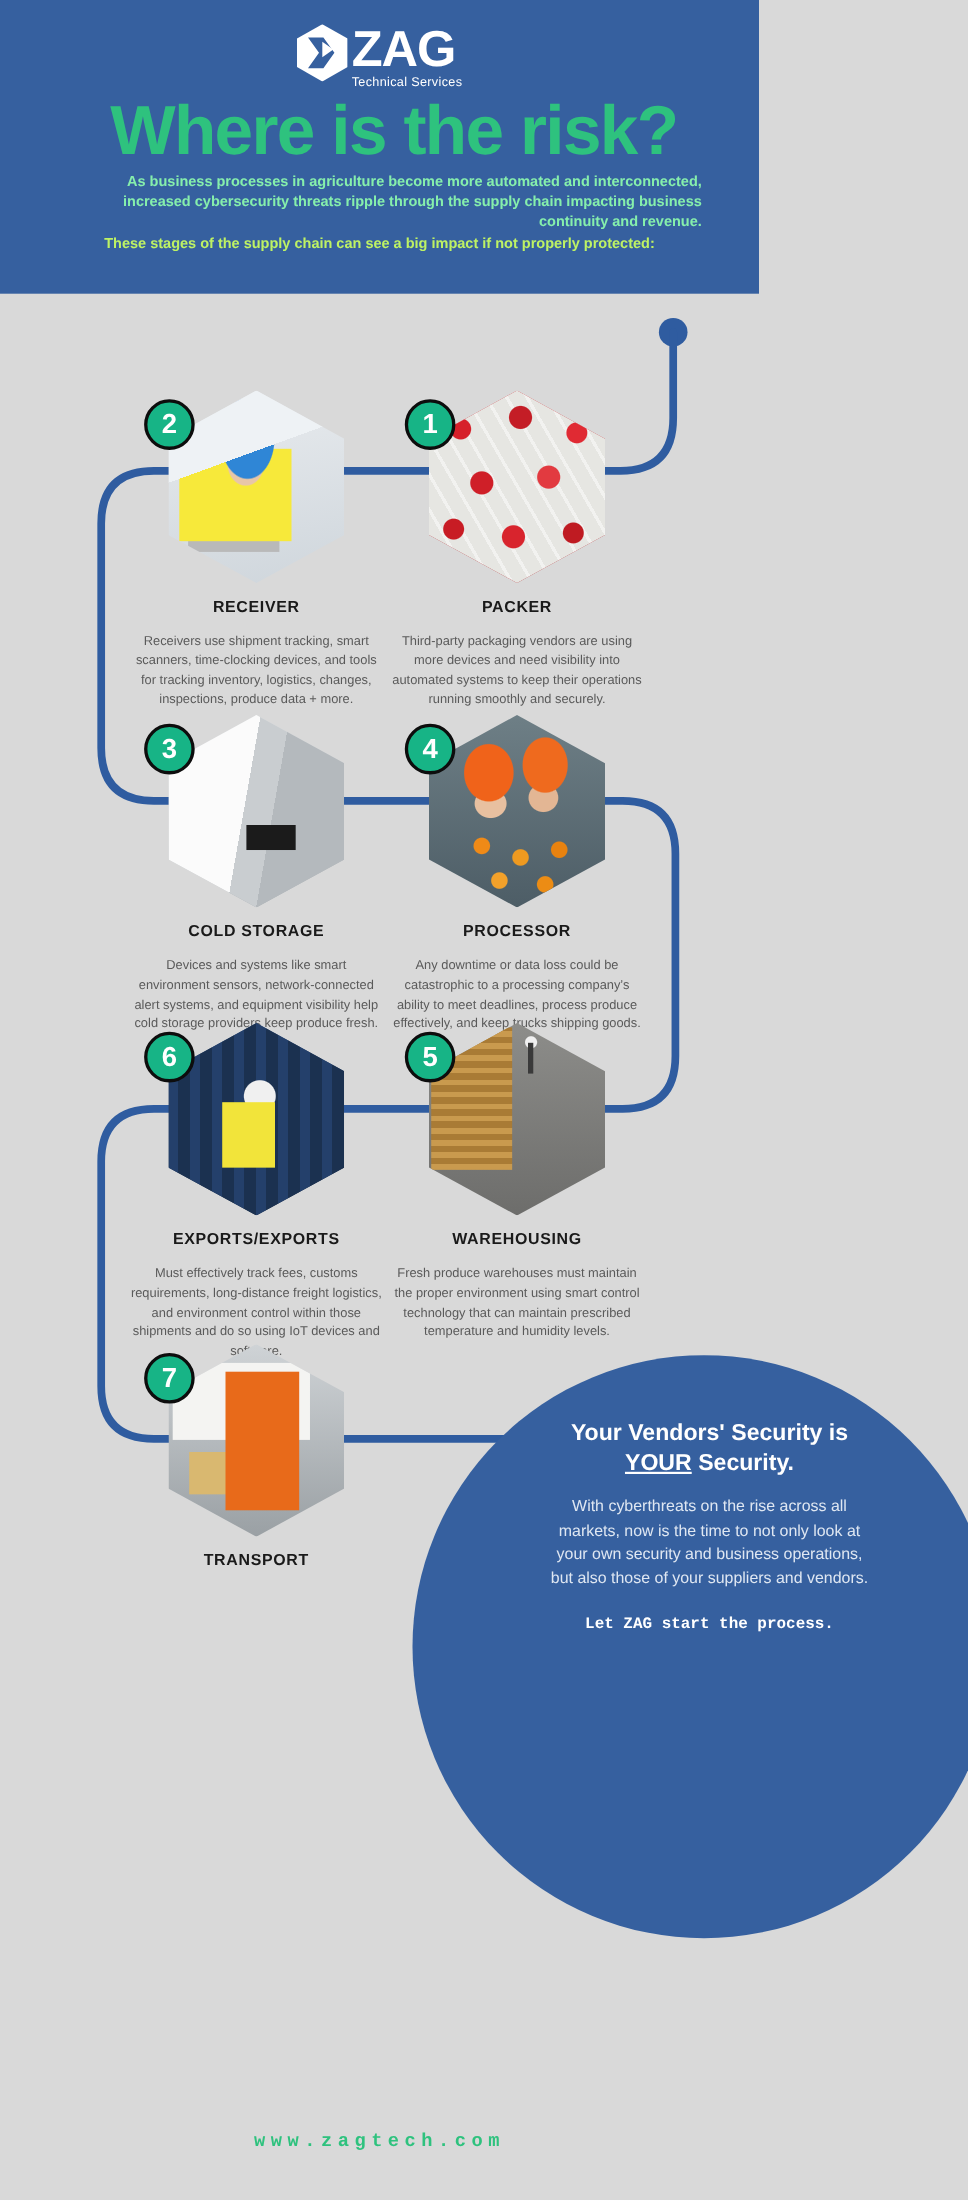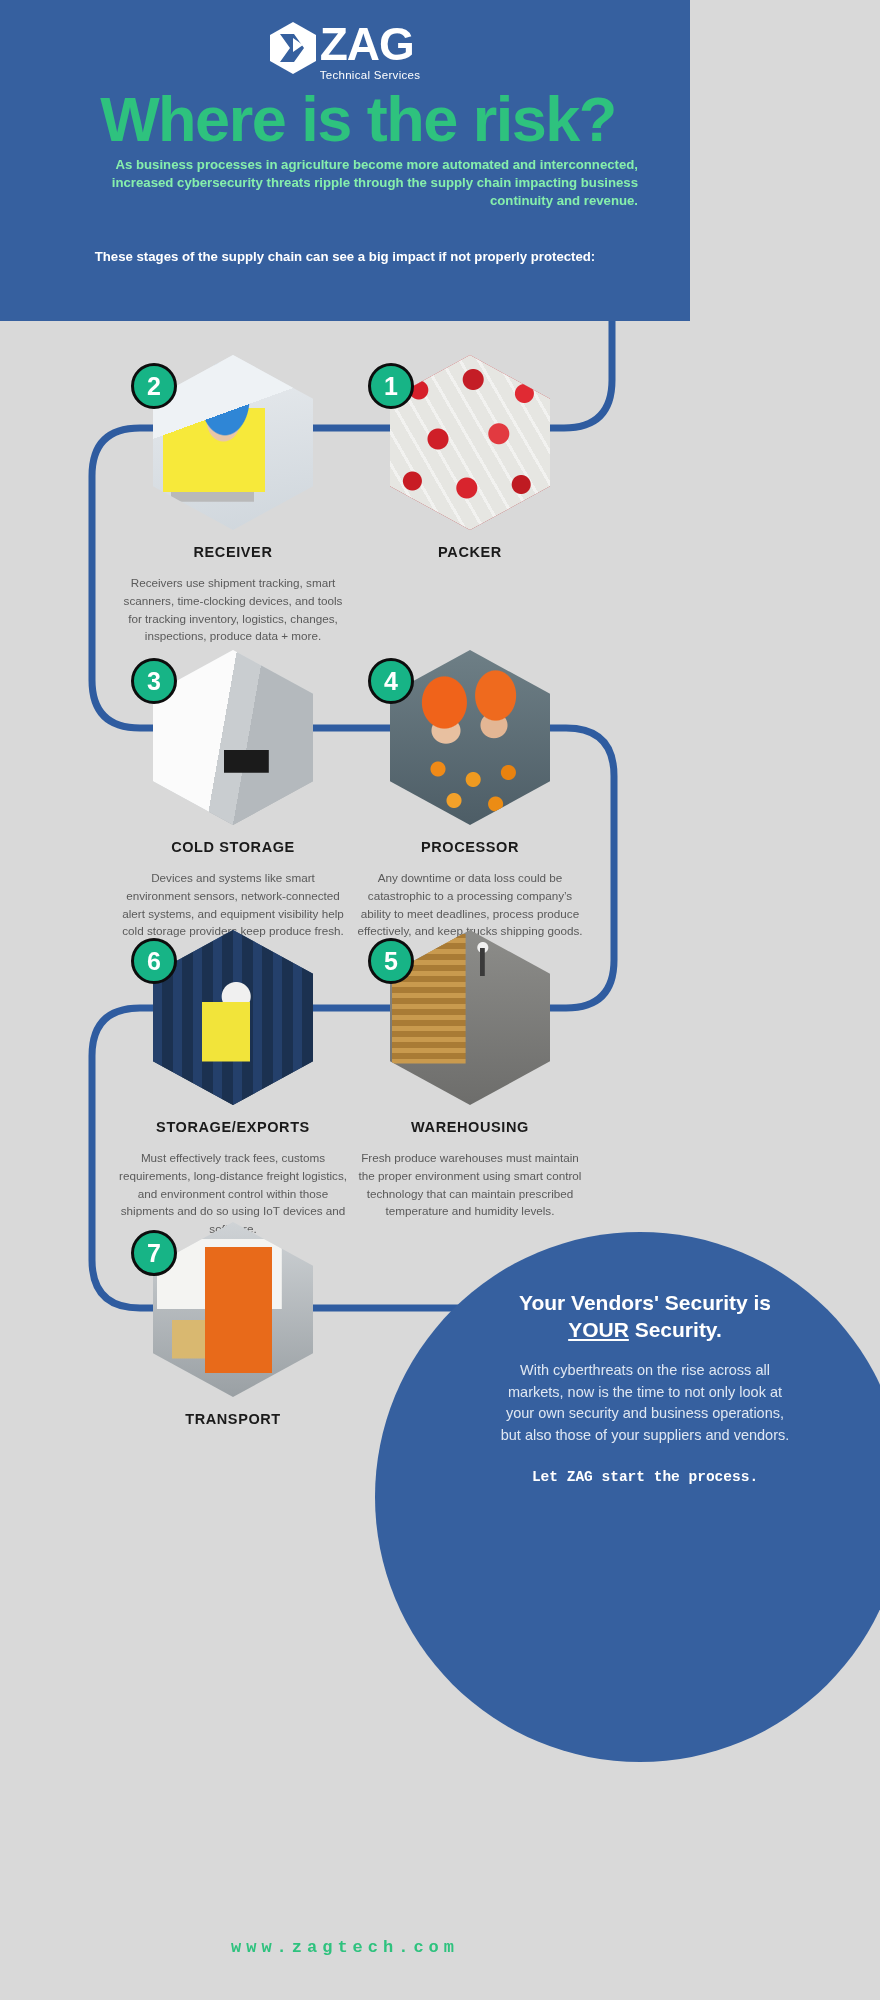--- a/index.html
+++ b/index.html
@@ -10,21 +10,21 @@
     background: #d9d9d9;
     position: relative;
     overflow: hidden;
   }
 
   
   .header {
     position: absolute;
     left: 0; top: 0;
     width: 690px;
-    height: 321px;
+    height: 267px;
     background: #36609f;
     z-index: 5;
   }
   .logo-wrap {
     position: absolute;
     left: 0; top: 22px;
     width: 690px;
     display: flex;
     justify-content: center;
     align-items: flex-start;
@@ -69,23 +69,22 @@
     color: #86efac;
     line-height: 1.38;
   }
   .sublead {
     position: absolute;
     left: 70px; top: 212px;
     width: 550px;
     text-align: center;
     font-size: 13.2px;
     font-weight: bold;
-    color: #ffffff;
+    color: #bef264;
     line-height: 1.38;
-    margin-top: 36px;
   }
 
   
   .connector {
     position: absolute;
     left: 0; top: 260px;
     width: 880px;
     height: 1120px;
     z-index: 1;
     pointer-events: none;
@@ -294,20 +293,21 @@
 <div class="stages">
 
   <div class="stage" style="left:350px; top:355px;">
     <div class="hex-holder">
       <div class="hex">
         <div class="ph img-strawberry"></div>
       </div>
       <div class="badge">1</div>
     </div>
     <div class="stage-title">PACKER</div>
+    <div class="stage-body">Third-party packaging vendors are using more devices and need visibility into automated systems to keep their operations running smoothly and securely.</div>
   </div>
 
   <div class="stage" style="left:113px; top:355px;">
     <div class="hex-holder">
       <div class="hex">
         <div class="ph img-receiver"></div>
       </div>
       <div class="badge">2</div>
     </div>
     <div class="stage-title">RECEIVER</div>
@@ -347,21 +347,21 @@
     <div class="stage-body">Fresh produce warehouses must maintain the proper environment using smart control technology that can maintain prescribed temperature and humidity levels.</div>
   </div>
 
   <div class="stage" style="left:113px; top:930px;">
     <div class="hex-holder">
       <div class="hex">
         <div class="ph img-imports"></div>
       </div>
       <div class="badge">6</div>
     </div>
-    <div class="stage-title">STORAGE/EXPORTS</div>
+    <div class="stage-title">EXPORTS/EXPORTS</div>
     <div class="stage-body">Must effectively track fees, customs requirements, long-distance freight logistics, and environment control within those shipments and do so using IoT devices and software.</div>
   </div>
 
   <div class="stage" style="left:113px; top:1222px;">
     <div class="hex-holder">
       <div class="hex">
         <div class="ph img-transport"></div>
       </div>
       <div class="badge">7</div>
     </div>

